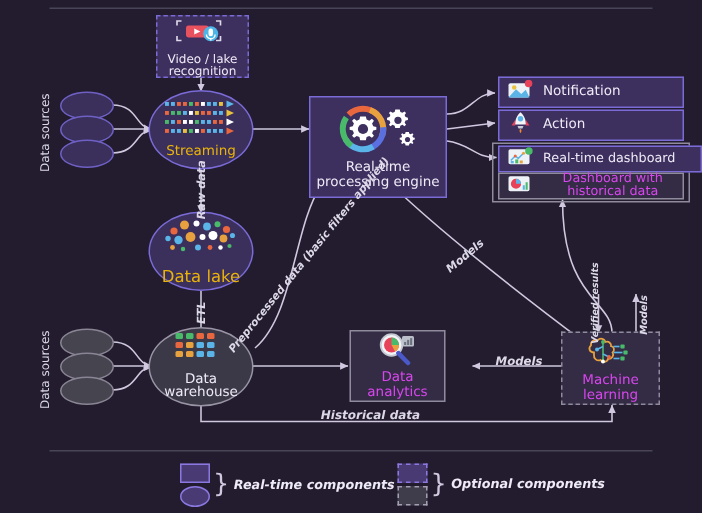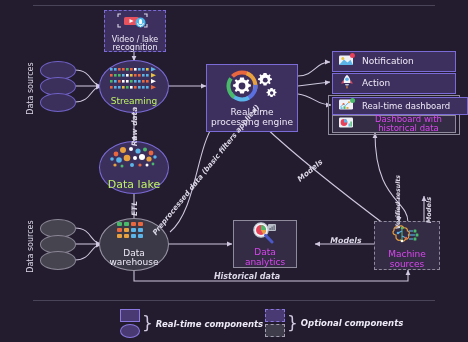--- a/index.html
+++ b/index.html
@@ -27,21 +27,21 @@
     display:flex;align-items:center;justify-content:center;
     text-align:center;color:#d946ef;line-height:1.08;
   }
   .gbox.dashed{border-style:dashed;}
 
   .ell{
     border-radius:50%;
     display:flex;flex-direction:column;align-items:center;justify-content:center;
     text-align:center;line-height:1.05;
   }
-  .ell.purple{background:#3b2f5c;border:1.4px solid #7b6bd6;color:#bef264;}
+  .ell.purple{background:#3b2f5c;border:1.4px solid #7b6bd6;color:#eab308;}
   .ell.gray{background:#3b3947;border:1.4px solid #9a95a6;color:#efeaf7;}
   .ell.src{background:#3b2f5c;border:1px solid #6f60c4;}
   .ell.srcg{background:#46444f;border:1px solid #8a8594;}
 
   .lbl{position:absolute;color:#ddd8e8;white-space:nowrap;}
   .lbl.it{font-style:italic;font-weight:bold;}
   .vert{transform-origin:50% 50%;}
 
   .ico{display:block;}
   .tile-label{text-align:center;}
@@ -400,21 +400,21 @@
             <path d="M21,11 L27,11"></path>
             <path d="M21,15 L25,15"></path>
         </g>
         <g fill="#49b96a">
           <rect x="25.6" y="5.6" width="2.8" height="2.8" rx="0.5"></rect>
           <rect x="27.6" y="9.6" width="2.8" height="2.8" rx="0.5"></rect>
           <rect x="25.6" y="13.6" width="2.8" height="2.8" rx="0.5"></rect>
         </g>
       </svg>
     </span>
-    <span style="font-size:9px;text-align:center;max-width:62px;margin-top:1px;">Machine sources</span>
+    <span style="font-size:9px;text-align:center;max-width:62px;margin-top:1px;">Machine learning</span>
   </div>
 
   <div class="node gbox" style="left:233px;top:220px;width:64px;height:48px;flex-direction:column;padding-top:2px;">
     <span class="ico">
       <svg width="30" height="22" viewBox="0 0 30 22">
         <rect x="18" y="2" width="8" height="7" rx="1" fill="#b9bec9"></rect>
         <g fill="#6d7280">
             <rect x="19.4" y="6" width="1.4" height="2"></rect>
             <rect x="21.4" y="4.6" width="1.4" height="3.4"></rect>
             <rect x="23.4" y="3.4" width="1.4" height="4.6"></rect>

